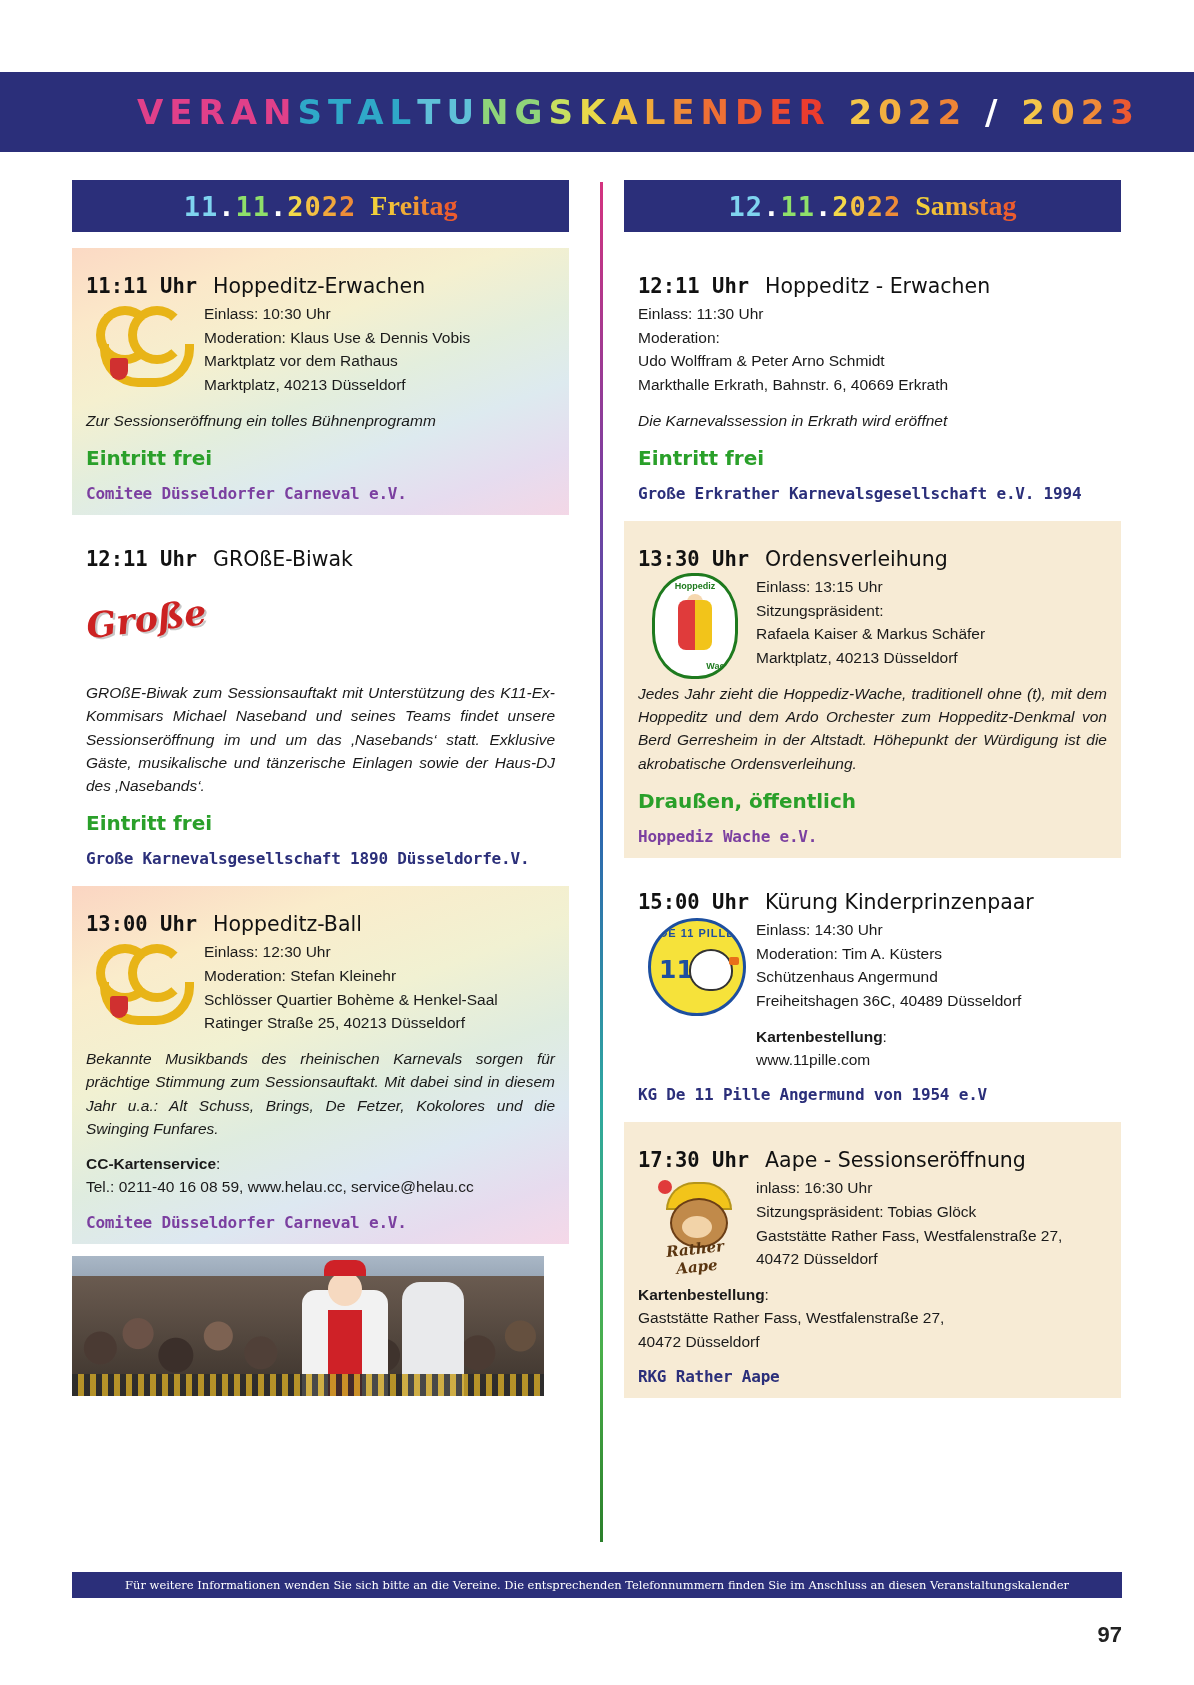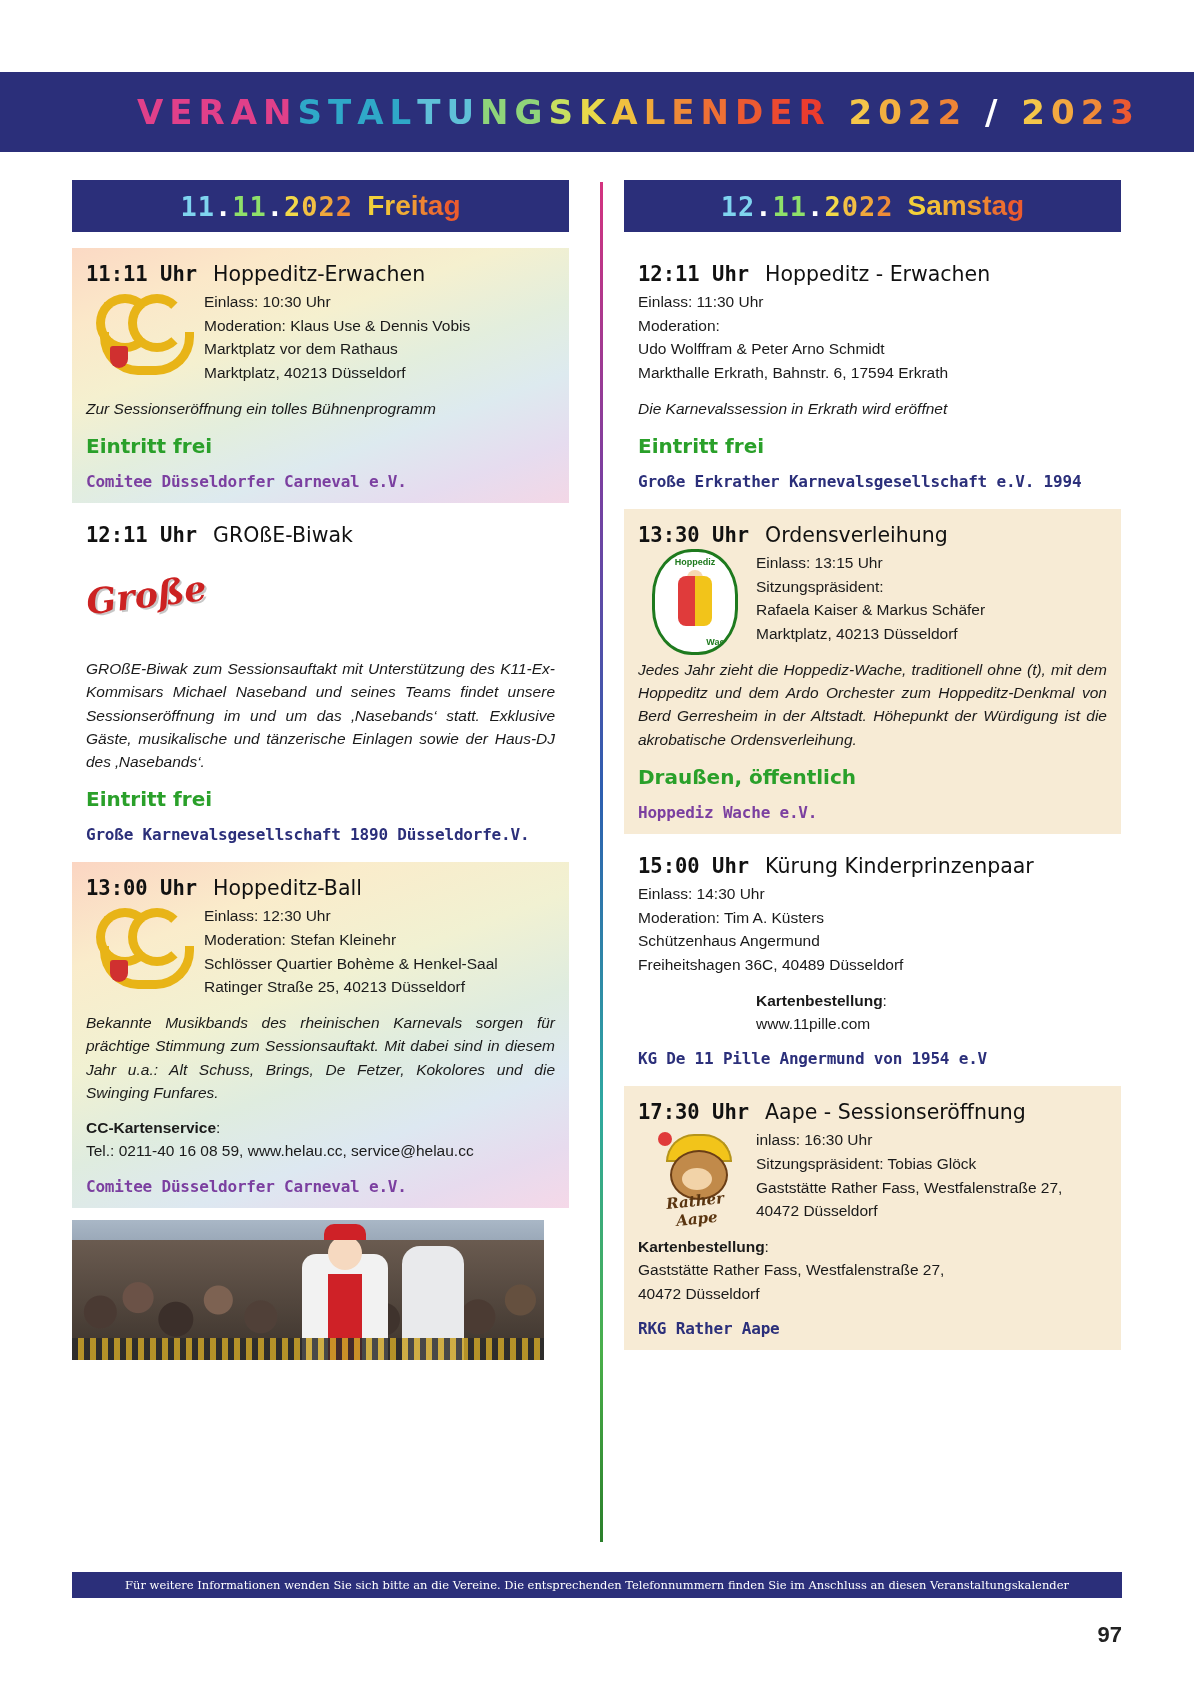--- a/index.html
+++ b/index.html
@@ -85,28 +85,28 @@
   .day-date {
     font-family: "DejaVu Sans Mono", monospace;
     font-size: 27px;
     font-weight: bold;
     letter-spacing: 1px;
   }
   .day-date span { display: inline-block; }
   .day-name {
     font-size: 28px;
     font-weight: bold;
-    font-family: Liberation Sans, sans-serif;
+    font-family: Liberation Serif, serif;
   }
   .day-name span { display: inline-block; }
 
   
   .event {
     position: relative;
-    padding: 14px 14px 12px 14px;
+    padding: 26px 14px 12px 14px;
     box-sizing: border-box;
     margin-bottom: 6px;
   }
   .event.tinted-pink {
     background: linear-gradient(160deg, #fbd9c4 0%, #fbe8c9 18%, #f5f0cf 36%, #e3eedd 54%, #ddeaef 70%, #e6dcef 86%, #f3d7e6 100%);
   }
   .event.tinted-rainbow {
     background: linear-gradient(160deg, #fbd5c2 0%, #faeccb 20%, #f1f1d2 40%, #dfecdf 58%, #dde8f1 74%, #e7dbee 88%, #f5d8e8 100%);
   }
   .event.tinted-beige {
@@ -527,21 +527,21 @@
         <div class="event plain">
           <div class="ev-title-row">
             <div class="ev-time">12:11 Uhr</div>
             <div class="ev-name">Hoppeditz - Erwachen</div>
           </div>
           <div class="ev-body">
             <div class="ev-details">
               <div>Einlass: 11:30 Uhr</div>
               <div>Moderation:</div>
               <div>Udo Wolffram &amp; Peter Arno Schmidt</div>
-              <div>Markthalle Erkrath, Bahnstr. 6, 17594 Erkrath</div>
+              <div>Markthalle Erkrath, Bahnstr. 6, 40669 Erkrath</div>
             </div>
           </div>
           <div class="ev-desc">Die Karnevalssession in Erkrath wird eröffnet</div>
           <div class="ev-price">Eintritt frei</div>
           <div class="ev-org">Große Erkrather Karnevalsgesellschaft e.V. 1994</div>
         </div>
         <div class="event tinted-beige">
           <div class="ev-title-row">
             <div class="ev-time">13:30 Uhr</div>
             <div class="ev-name">Ordensverleihung</div>
@@ -565,20 +565,28 @@
           <div class="ev-desc">Jedes Jahr zieht die Hoppediz-Wache, traditionell ohne (t), mit dem Hoppeditz und  dem Ardo Orchester zum Hoppeditz-Denkmal von Berd Gerresheim in der Altstadt. Höhepunkt der Würdigung ist die akrobatische Ordensverleihung.</div>
           <div class="ev-price">Draußen, öffentlich</div>
           <div class="ev-org purple">Hoppediz Wache e.V.</div>
         </div>
         <div class="event plain">
           <div class="ev-title-row">
             <div class="ev-time">15:00 Uhr</div>
             <div class="ev-name">Kürung Kinderprinzenpaar</div>
           </div>
           <div class="ev-body">
+            <div class="ev-logo">
+              <div class="logo-pille">
+                <div class="txt-top">DE 11 PILLE</div>
+                <div class="num">11</div>
+                <div class="bird"></div>
+                <div class="beak"></div>
+              </div>
+            </div>
             <div class="ev-details">
               <div>Einlass: 14:30 Uhr</div>
               <div>Moderation: Tim A. Küsters</div>
               <div>Schützenhaus Angermund</div>
               <div>Freiheitshagen 36C, 40489 Düsseldorf</div>
             </div>
           </div>
           <div class="ev-extra ev-extra-indent">
             <div><b>Kartenbestellung</b>:</div>
             <div>www.11pille.com</div>

